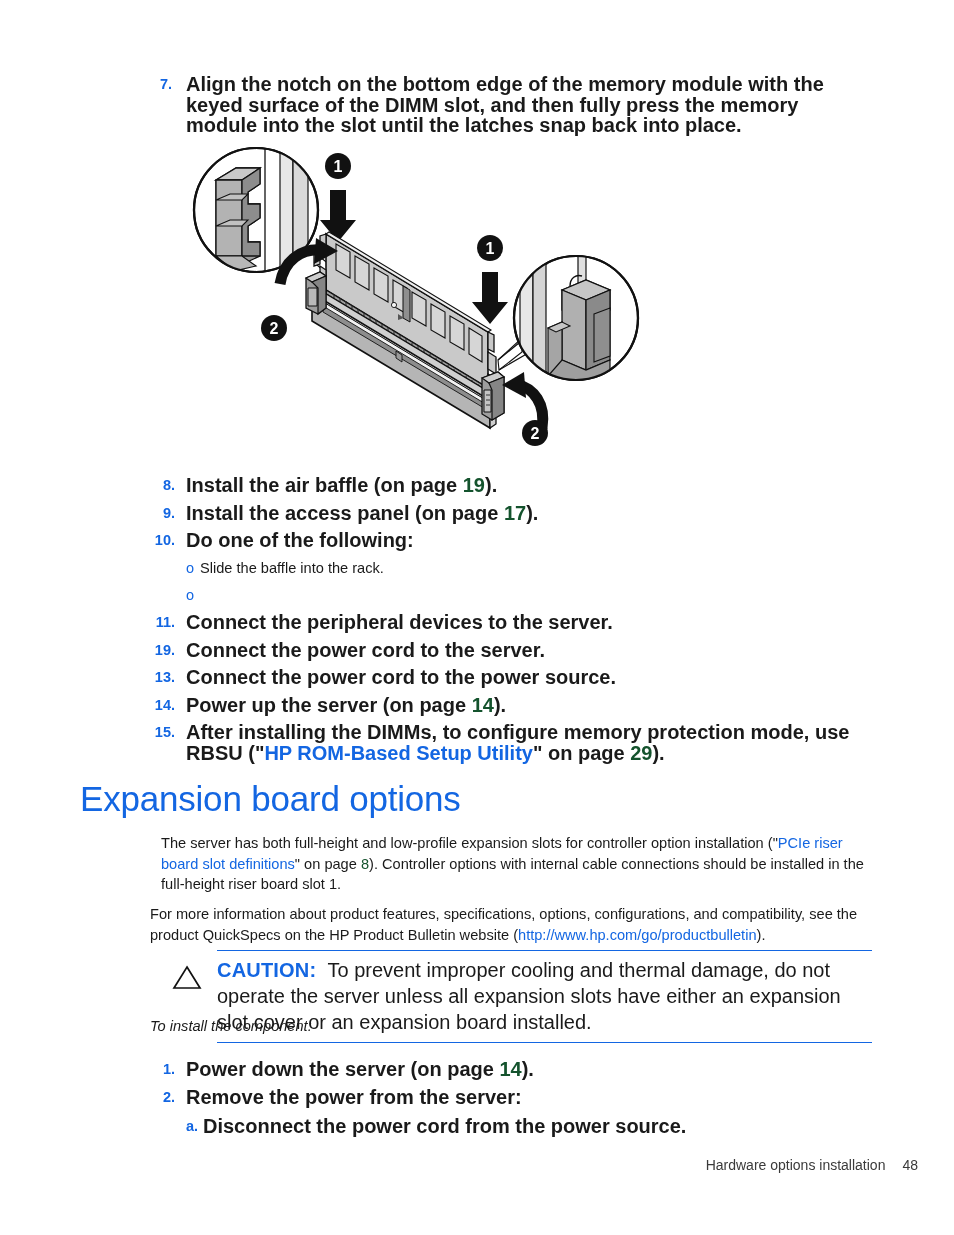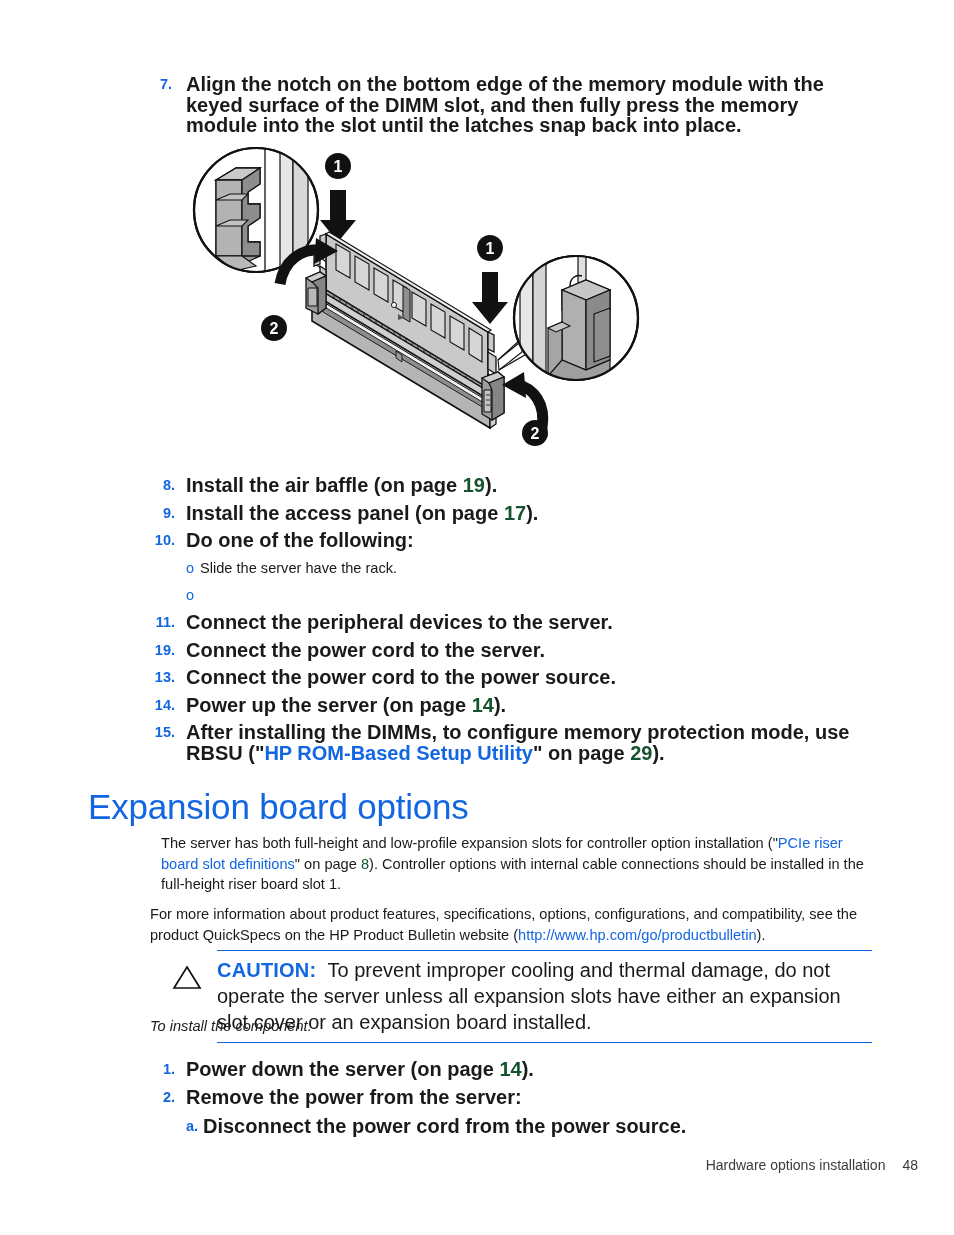--- a/index.html
+++ b/index.html
@@ -97,21 +97,21 @@
     line-height: 20px;
     width: 17px;
     flex: 0 0 auto;
   }
 
   
   h1.section-title {
     position: absolute;
     left: 80px;
     top: 778px;
-    margin: 8px;
+    margin: 0;
     font-size: 35px;
     font-weight: normal;
     letter-spacing: -0.2px;
     color: #1366E2;
     line-height: 42px;
   }
   .para {
     font-size: 14.6px;
     line-height: 20.5px;
     color: #1a1a1a;
@@ -419,21 +419,21 @@
       <div class="oli-num">9.</div>
       <div class="oli-body"><span>Install the access panel (on page </span><span class="pgnum">17</span><span>).</span></div>
     </div>
 
     <div class="oli">
       <div class="oli-num">10.</div>
       <div class="oli-body">Do one of the following:</div>
     </div>
     <div class="subli">
       <div class="subli-bullet">o</div>
-      <div class="subli-body">Slide the server have the rack.</div>
+      <div class="subli-body">Slide the baffle into the rack.</div>
     </div>
     <div class="subli">
       <div class="subli-bullet">o</div>
     </div>
 
     <div class="oli">
       <div class="oli-num">11.</div>
       <div class="oli-body">Connect the peripheral devices to the server.</div>
     </div>
 

